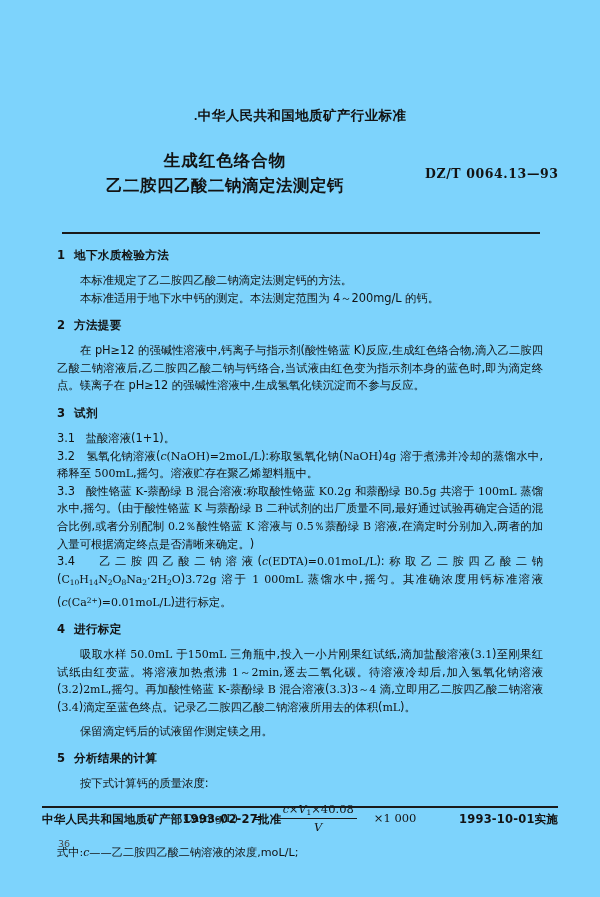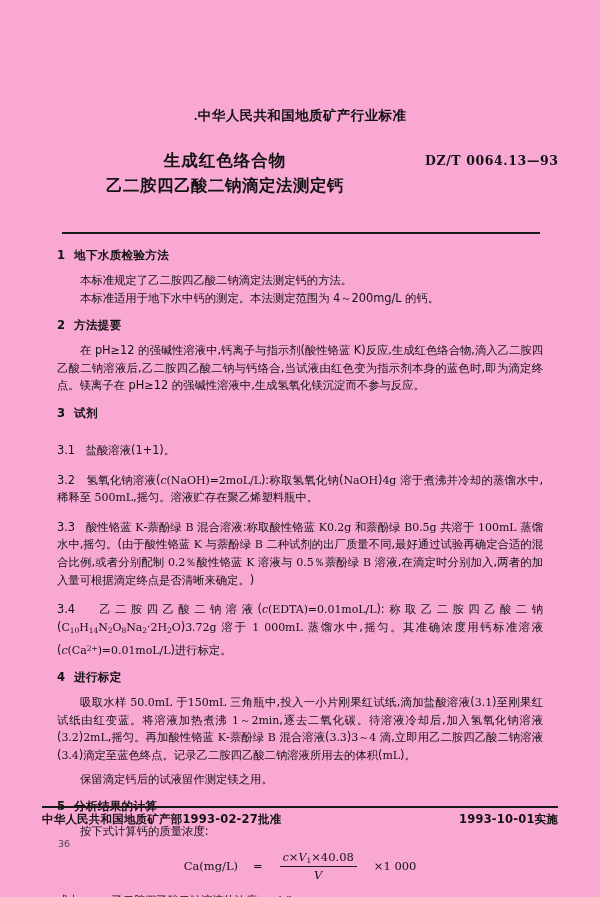--- a/index.html
+++ b/index.html
@@ -12,21 +12,21 @@
     height: 897px;
     position: relative;
     font-family: "DejaVu Sans", "Liberation Sans", sans-serif;
     color: #131313;
     overflow: hidden;
   }
 
   .page {
     position: absolute;
     inset: 0;
-    background: #f9a8d4;
+    background: #7dd3fc;
   }
 
   
   .org-line {
     position: absolute;
     top: 107px;
     left: 0;
     width: 600px;
     text-align: center;
     font-size: 13.5px;
@@ -53,21 +53,21 @@
   }
   .title-line2 {
     font-size: 16.5px;
     font-weight: bold;
     letter-spacing: 0.5px;
     line-height: 25px;
   }
 
   .std-no {
     position: absolute;
-    top: 153px;
+    top: 166px;
     left: 425px;
     font-family: "DejaVu Serif", "Liberation Serif", serif;
     font-size: 12.5px;
     letter-spacing: 0.6px;
     white-space: nowrap;
   }
   .std-no b { font-weight: bold; }
 
   .rule-top {
     position: absolute;
@@ -99,21 +99,21 @@
   }
 
   p.para {
     margin: 0;
     font-size: 11.4px;
     line-height: 17.6px;
     text-align: justify;
     letter-spacing: -0.05px;
   }
   p.indent { text-indent: 23px; }
-  p.hang   { text-indent: 0; margin-top: 12px; }
+  p.hang   { text-indent: 0; }
 
   .gap-sm { height: 6px; }
   .gap-md { height: 11px; }
 
   .label-no {
     font-family: "DejaVu Sans", sans-serif;
   }
 
   
   .lat {

